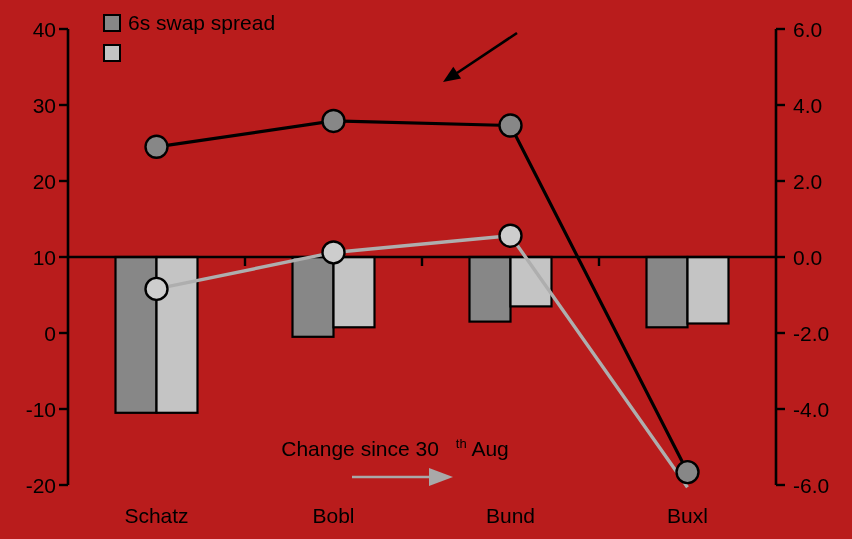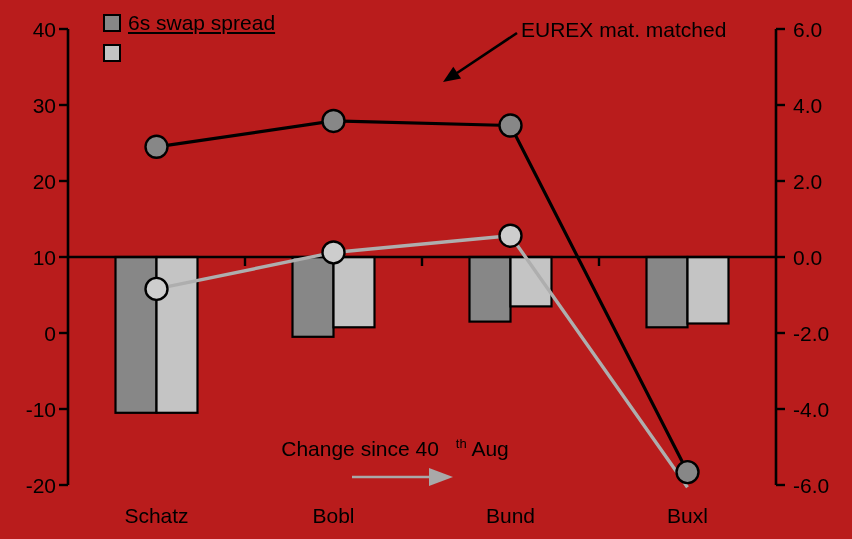--- a/index.html
+++ b/index.html
@@ -1,20 +1,20 @@
 <!DOCTYPE html>
 <html><head>
 <meta charset="utf-8">
 <style>
   html,body{margin:0;padding:0;background:#fff;}
   body{font-family:"Liberation Sans",sans-serif;color:#000;}
   .stage{position:relative;width:852px;height:539px;background:#b91c1c;overflow:hidden;}
   .stage svg{position:absolute;left:0;top:0;}
   .legend{position:absolute;left:103px;top:12px;}
-  .legend-row{display:flex;align-items:center;margin-bottom:11px;font-size:21px;line-height:21px;text-decoration:underline;}
+  .legend-row{display:flex;align-items:center;margin-bottom:11px;font-size:21px;line-height:21px;}
   .swatch{width:14px;height:14px;border:2px solid #000;margin-right:7px;flex:0 0 auto;}
   .annot{position:absolute;left:521px;top:17px;font-size:21px;line-height:25px;white-space:nowrap;}
   .change-note{position:absolute;left:270px;top:436px;width:250px;text-align:center;font-size:21px;white-space:nowrap;}
   .change-note sup{font-size:13px;padding-left:17px;}
   text{font-family:"Liberation Sans",sans-serif;fill:#000;}
 </style>
 </head>
 <body>
 
 <div class="stage">
@@ -84,17 +84,16 @@
     <div class="legend-row">
       <span class="swatch" style="background: rgb(135, 135, 135);"></span>
       <span>6s swap spread</span>
     </div>
     <div class="legend-row">
       <span class="swatch" style="background: rgb(196, 196, 196);"></span>
     </div>
   </div>
 
   <div class="annot">
-    <div>EUREX mat. matched</div>
   </div>
 
-  <div class="change-note"><span>Change since 40</span><sup>th</sup><span> Aug</span></div>
+  <div class="change-note"><span>Change since 30</span><sup>th</sup><span> Aug</span></div>
 </div>
 
 </body></html>

